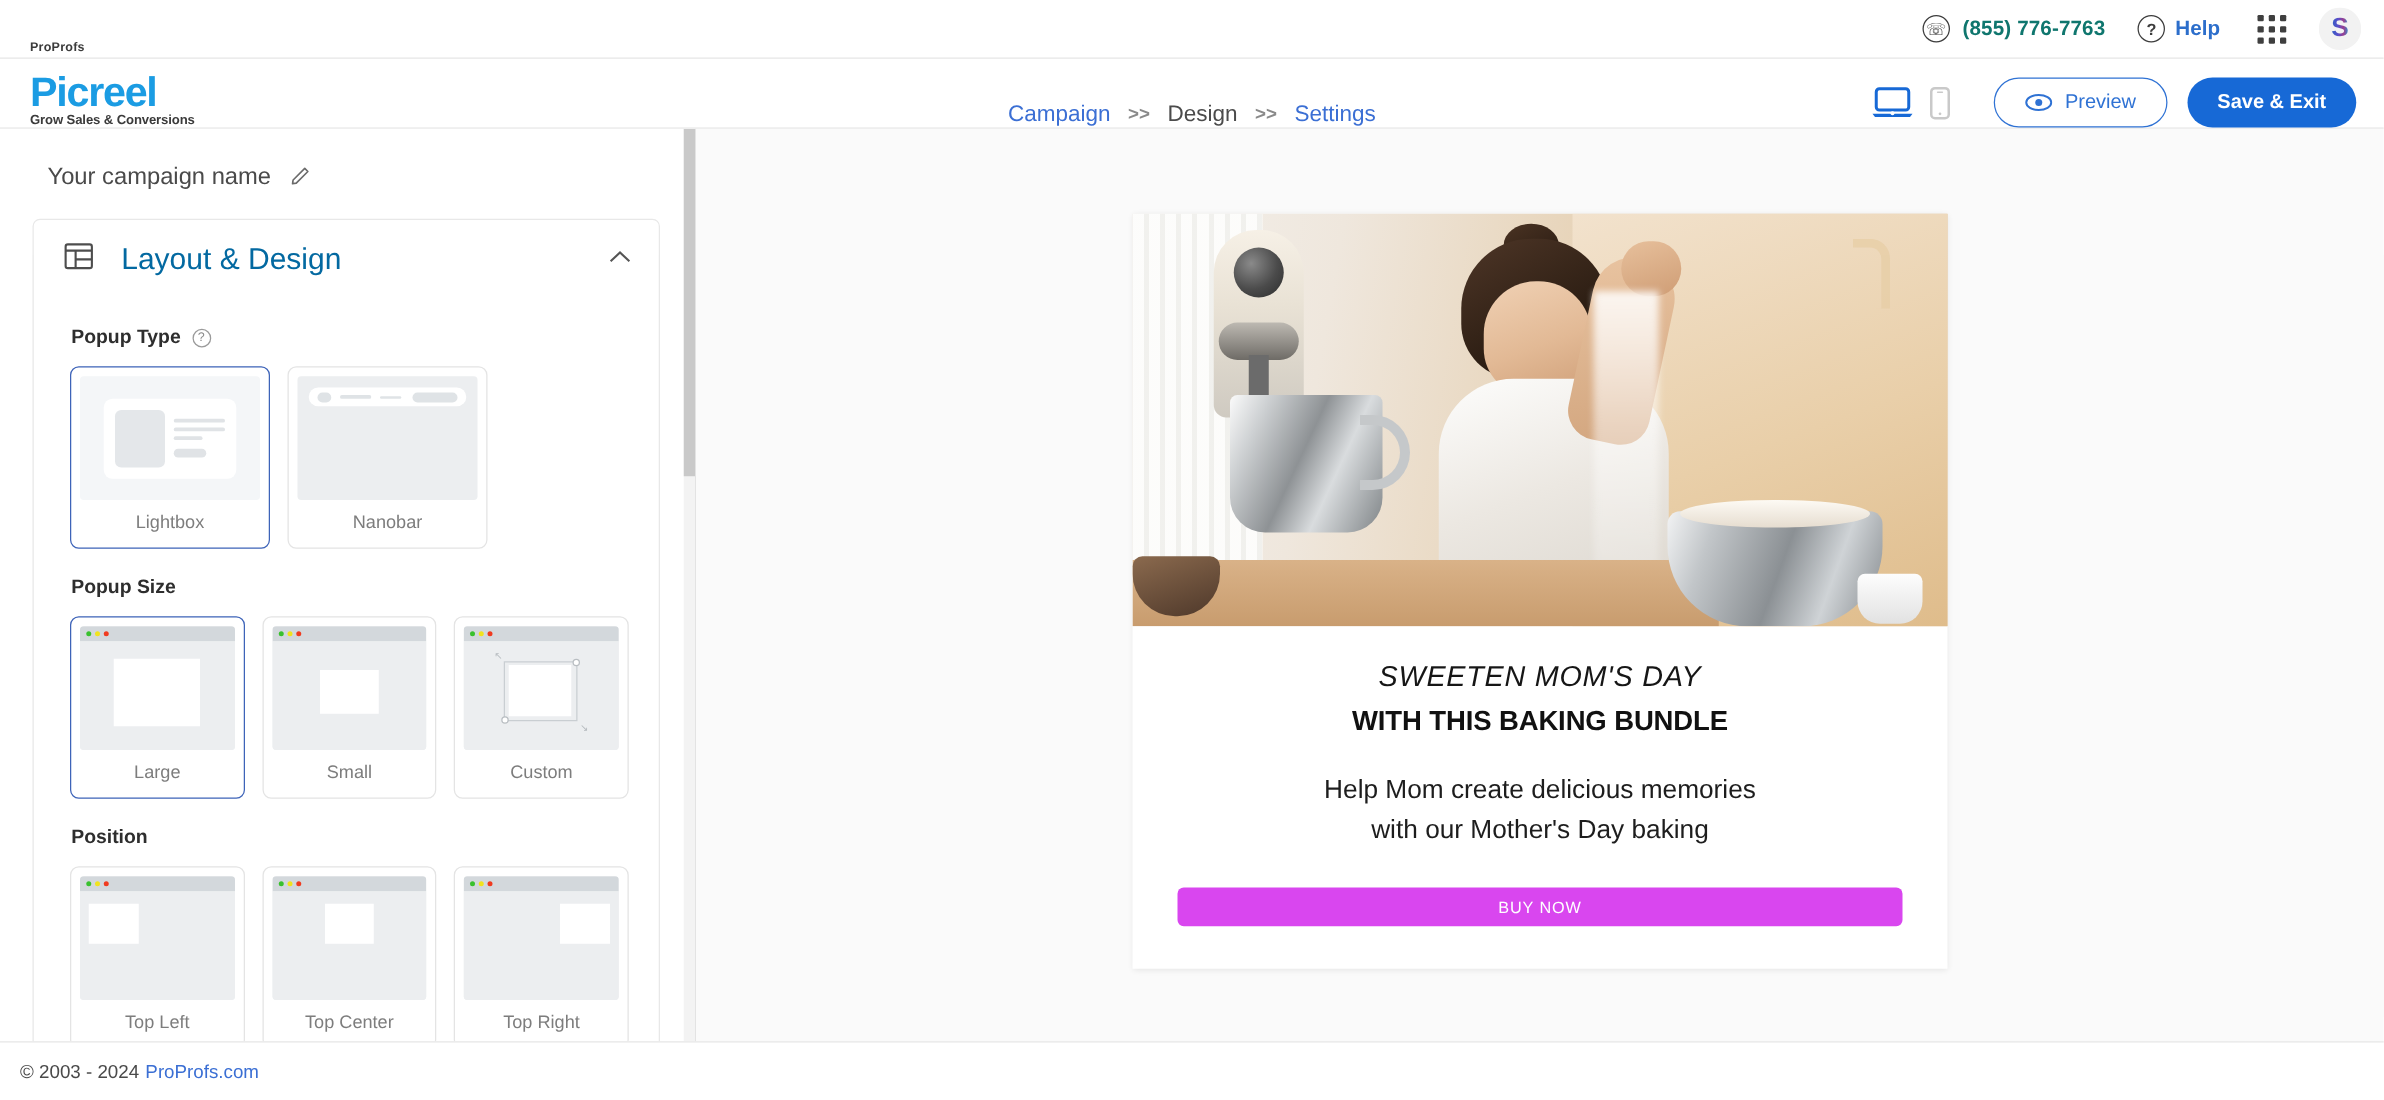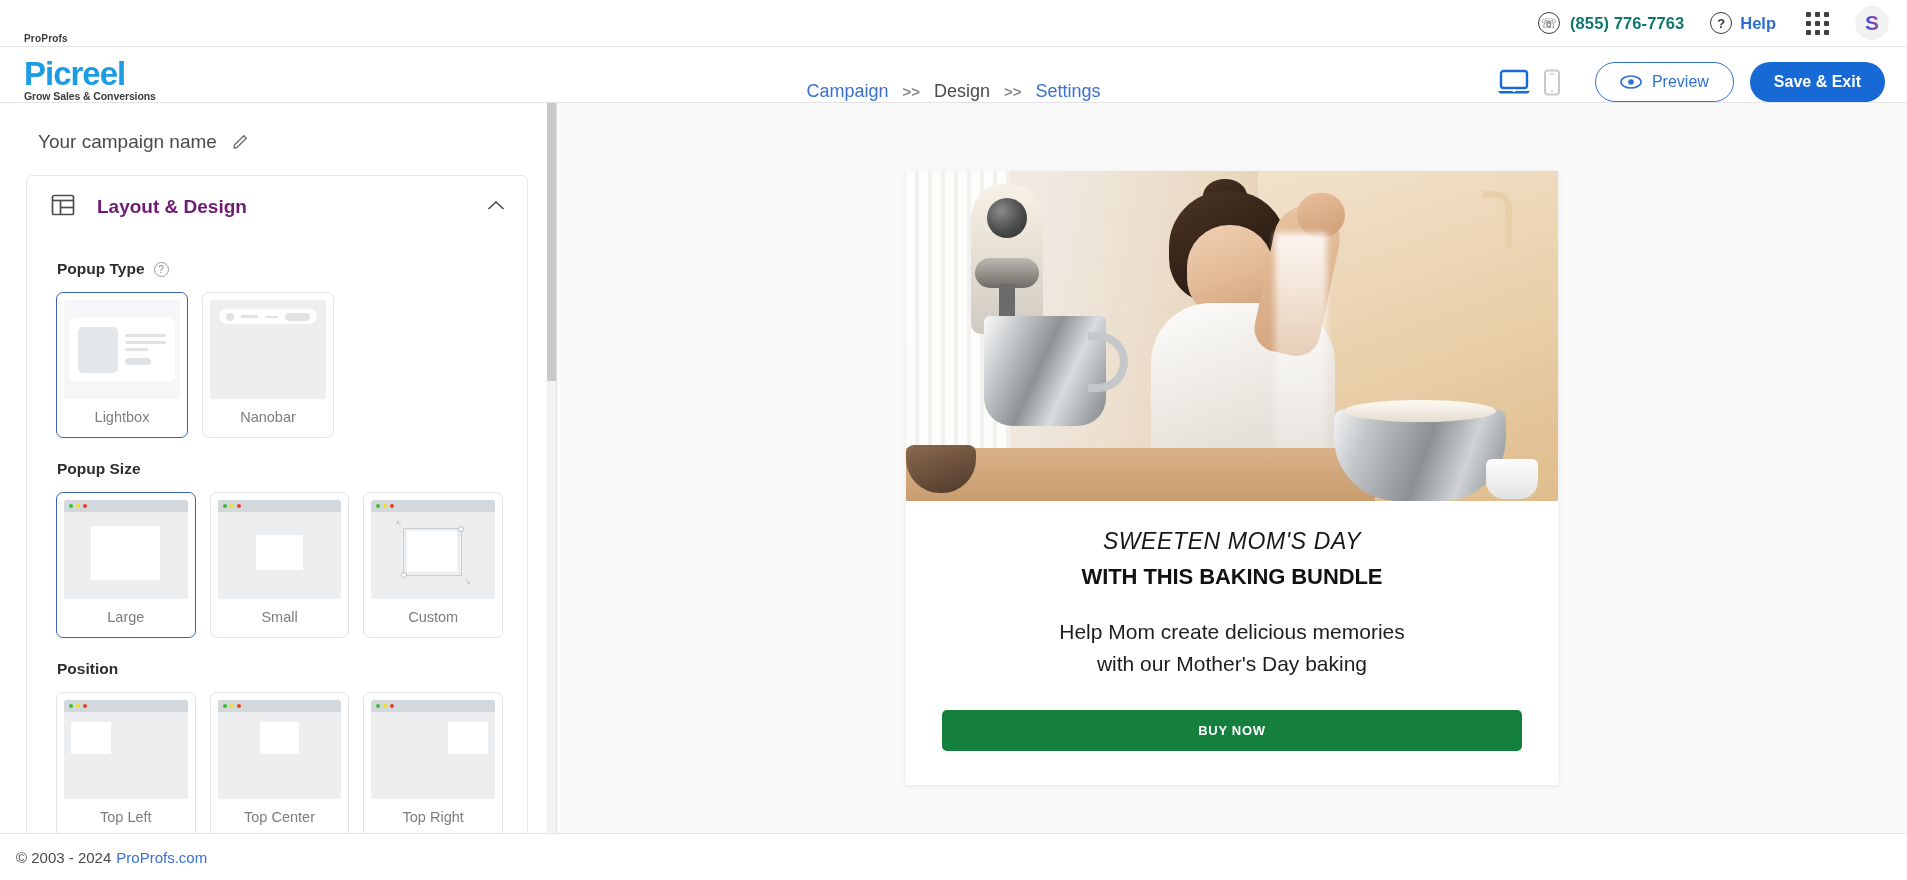--- a/index.html
+++ b/index.html
@@ -112,37 +112,37 @@
 
   .panel {
     margin: 0 28px 0 26px;
     border: 1px solid #e8e8e8; border-radius: 6px;
     background: #fff;
   }
   .panel-head {
     display: flex; align-items: center; gap: 22px;
     padding: 17px 22px 17px 24px; cursor: pointer;
   }
-  .panel-title { font-size: 19px; color: #701a75; flex: 1; font-weight: bold; }
+  .panel-title { font-size: 24px; color: #0369a1; flex: 1; }
   .chev { color: #555; }
 
   .panel-body { padding: 0 24px 10px 24px; }
   .field-label {
     font-size: 15.5px; font-weight: 700; color: #2e2e2e;
     display: flex; align-items: center; gap: 9px;
     margin: 22px 0 14px 6px;
   }
   .q-mark {
     width: 15px; height: 15px; border-radius: 50%; border: 1.3px solid #9a9a9a;
     font-size: 10px; color: #8a8a8a; display: flex; align-items: center;
     justify-content: center; cursor: pointer; font-weight: 400;
   }
   .opt-row { display: flex; gap: 14px; padding-left: 5px; }
   .opt-card {
-    width: 132px; border: 1px solid #e4e4e4; border-radius: 7px;
+    width: 160px; border: 1px solid #e4e4e4; border-radius: 7px;
     background: #fff; cursor: pointer; overflow: hidden;
     padding: 7px 7px 0 7px;
   }
   .opt-card.sel { border: 1.6px solid #3d63b8; }
   .opt-card.pos { width: 144px; }
   .opt-label {
     text-align: center; font-size: 14.5px; color: #7d7d7d;
     padding: 10px 0 12px;
   }
   .thumb { height: 99px; background: #eceef0; border-radius: 3px; position: relative; overflow: hidden; }
@@ -257,22 +257,22 @@
     background:linear-gradient(160deg,#8b6a4e,#4e382a);}
 
   .popup-body { padding: 27px 36px 34px; text-align: center; }
   .pp-h1 {
     font-size: 23px; font-style: italic; color: #161616;
     letter-spacing: .6px; font-weight: 400;
   }
   .pp-h2 { font-size: 22px; font-weight: 700; color: #111; margin-top: 9px; letter-spacing:-.1px; }
   .pp-sub { font-size: 21px; color: #1d1d1d; margin-top: 27px; line-height: 1.42; }
   .pp-cta {
-    margin-top: 31px; height: 41px; border-radius: 5px;
-    background: #15803d; color: #fff; font-size: 13px; font-weight: 700;
+    margin-top: 31px; height: 31px; border-radius: 5px;
+    background: #d946ef; color: #fff; font-size: 13px; font-weight: 400;
     letter-spacing: .7px; display: flex; align-items: center; justify-content: center;
     cursor: pointer; border: none; width: 100%;
   }
 
   
   .footer {
     position: absolute; left: 0; bottom: 0; width: 100%; height: 47px;
     border-top: 1px solid #e6e6e6; background: #fff;
     display: flex; align-items: center; padding-left: 16px;
     font-size: 15px; color: #4a4a4a;

